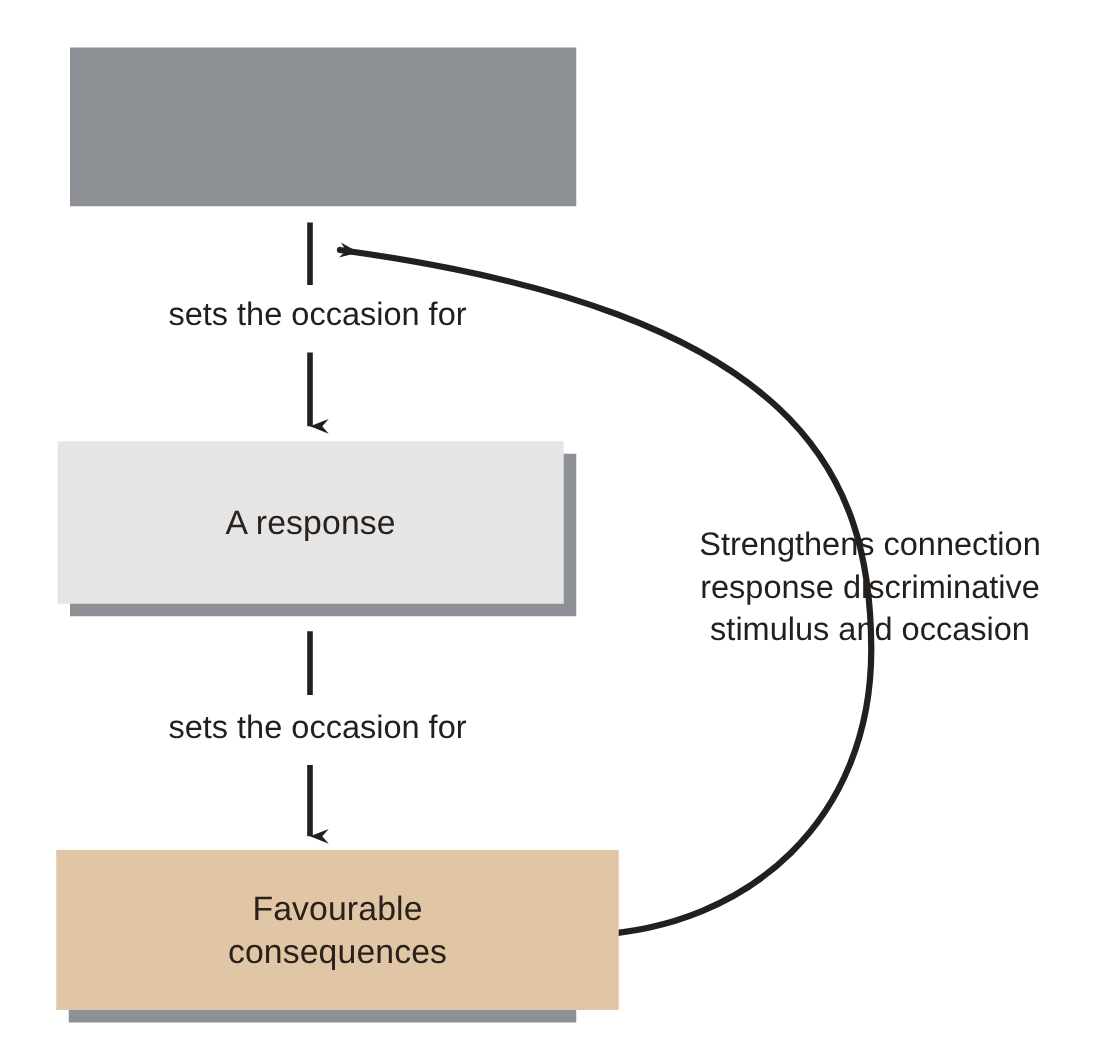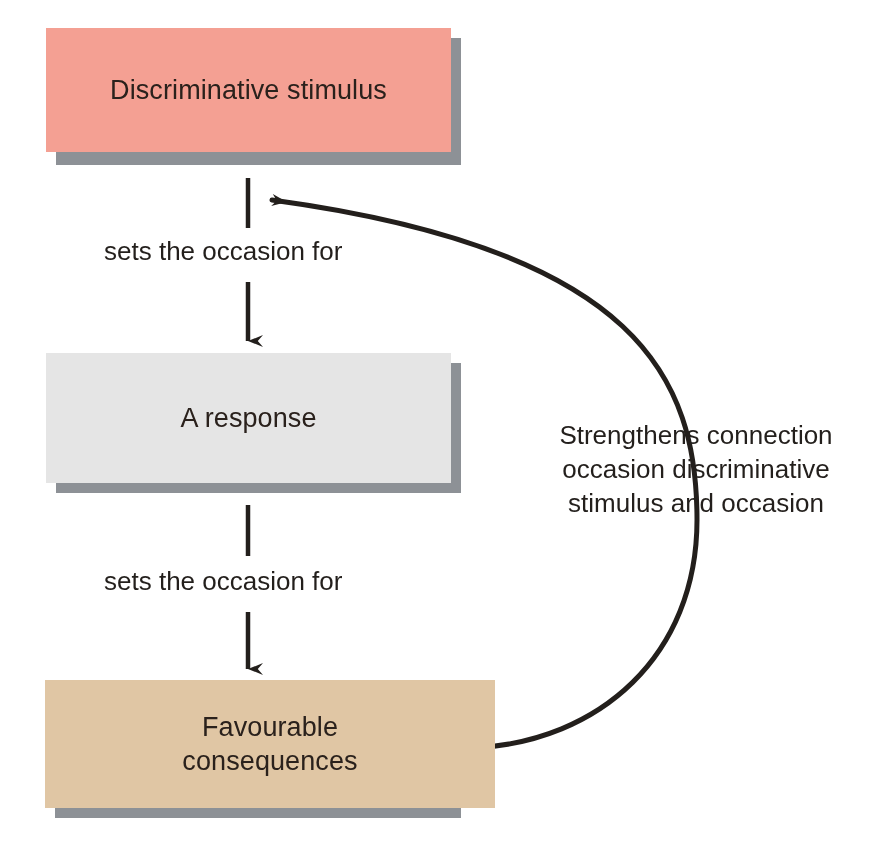--- a/index.html
+++ b/index.html
@@ -49,21 +49,21 @@
   #shadow-response    { left: 56px;  top: 363px; width: 405px; height: 130px; }
 
   #node-consequences  { left: 45px;  top: 680px; width: 450px; height: 128px; background: #e0c6a4; }
   #shadow-consequences{ left: 55px;  top: 690px; width: 406px; height: 128px; }
 
   
   .connector-label {
     position: absolute;
     font-size: 26px;
     color: #231f1c;
-    text-align: left;
+    text-align: center;
     white-space: nowrap;
     background: #ffffff;
     padding: 0 6px;
   }
   #label-occasion-1 { left: 98px; top: 236px; width: 300px; }
   #label-occasion-2 { left: 98px; top: 566px; width: 300px; }
 
   
   #caption-feedback {
     position: absolute;
@@ -97,39 +97,36 @@
     <line x1="248" y1="178" x2="248" y2="228" stroke="#231f1c" stroke-width="4.5"></line>
     <line x1="248" y1="282" x2="248" y2="341" stroke="#231f1c" stroke-width="4.5" marker-end="url(#arrow-down)"></line>
 
     <line x1="248" y1="505" x2="248" y2="556" stroke="#231f1c" stroke-width="4.5"></line>
     <line x1="248" y1="612" x2="248" y2="669" stroke="#231f1c" stroke-width="4.5" marker-end="url(#arrow-down)"></line>
 
     <path d="M 473 748 C 600 742 697 655 697 520 C 697 380 640 250 272 200" fill="none" stroke="#231f1c" stroke-width="5" stroke-linecap="round" marker-end="url(#arrow-left)"></path>
   </svg>
 
   <div class="node-shadow" id="shadow-stimulus"></div>
-  <div class="node" id="node-stimulus">
-    <span>Discriminative stimulus</span>
-  </div>
 
   <div class="node-shadow" id="shadow-response"></div>
   <div class="node" id="node-response">
     <span>A response</span>
   </div>
 
   <div class="node-shadow" id="shadow-consequences"></div>
   <div class="node" id="node-consequences">
     <div>
       <span>Favourable</span><br>
       <span>consequences</span>
     </div>
   </div>
 
   <div class="connector-label" id="label-occasion-1">sets the occasion for</div>
   <div class="connector-label" id="label-occasion-2">sets the occasion for</div>
 
   <div id="caption-feedback">
     <span>Strengthens connection</span>
-    <span>occasion discriminative</span>
+    <span>response discriminative</span>
     <span>stimulus and occasion</span>
   </div>
 
 </div>
 
 </body></html>

